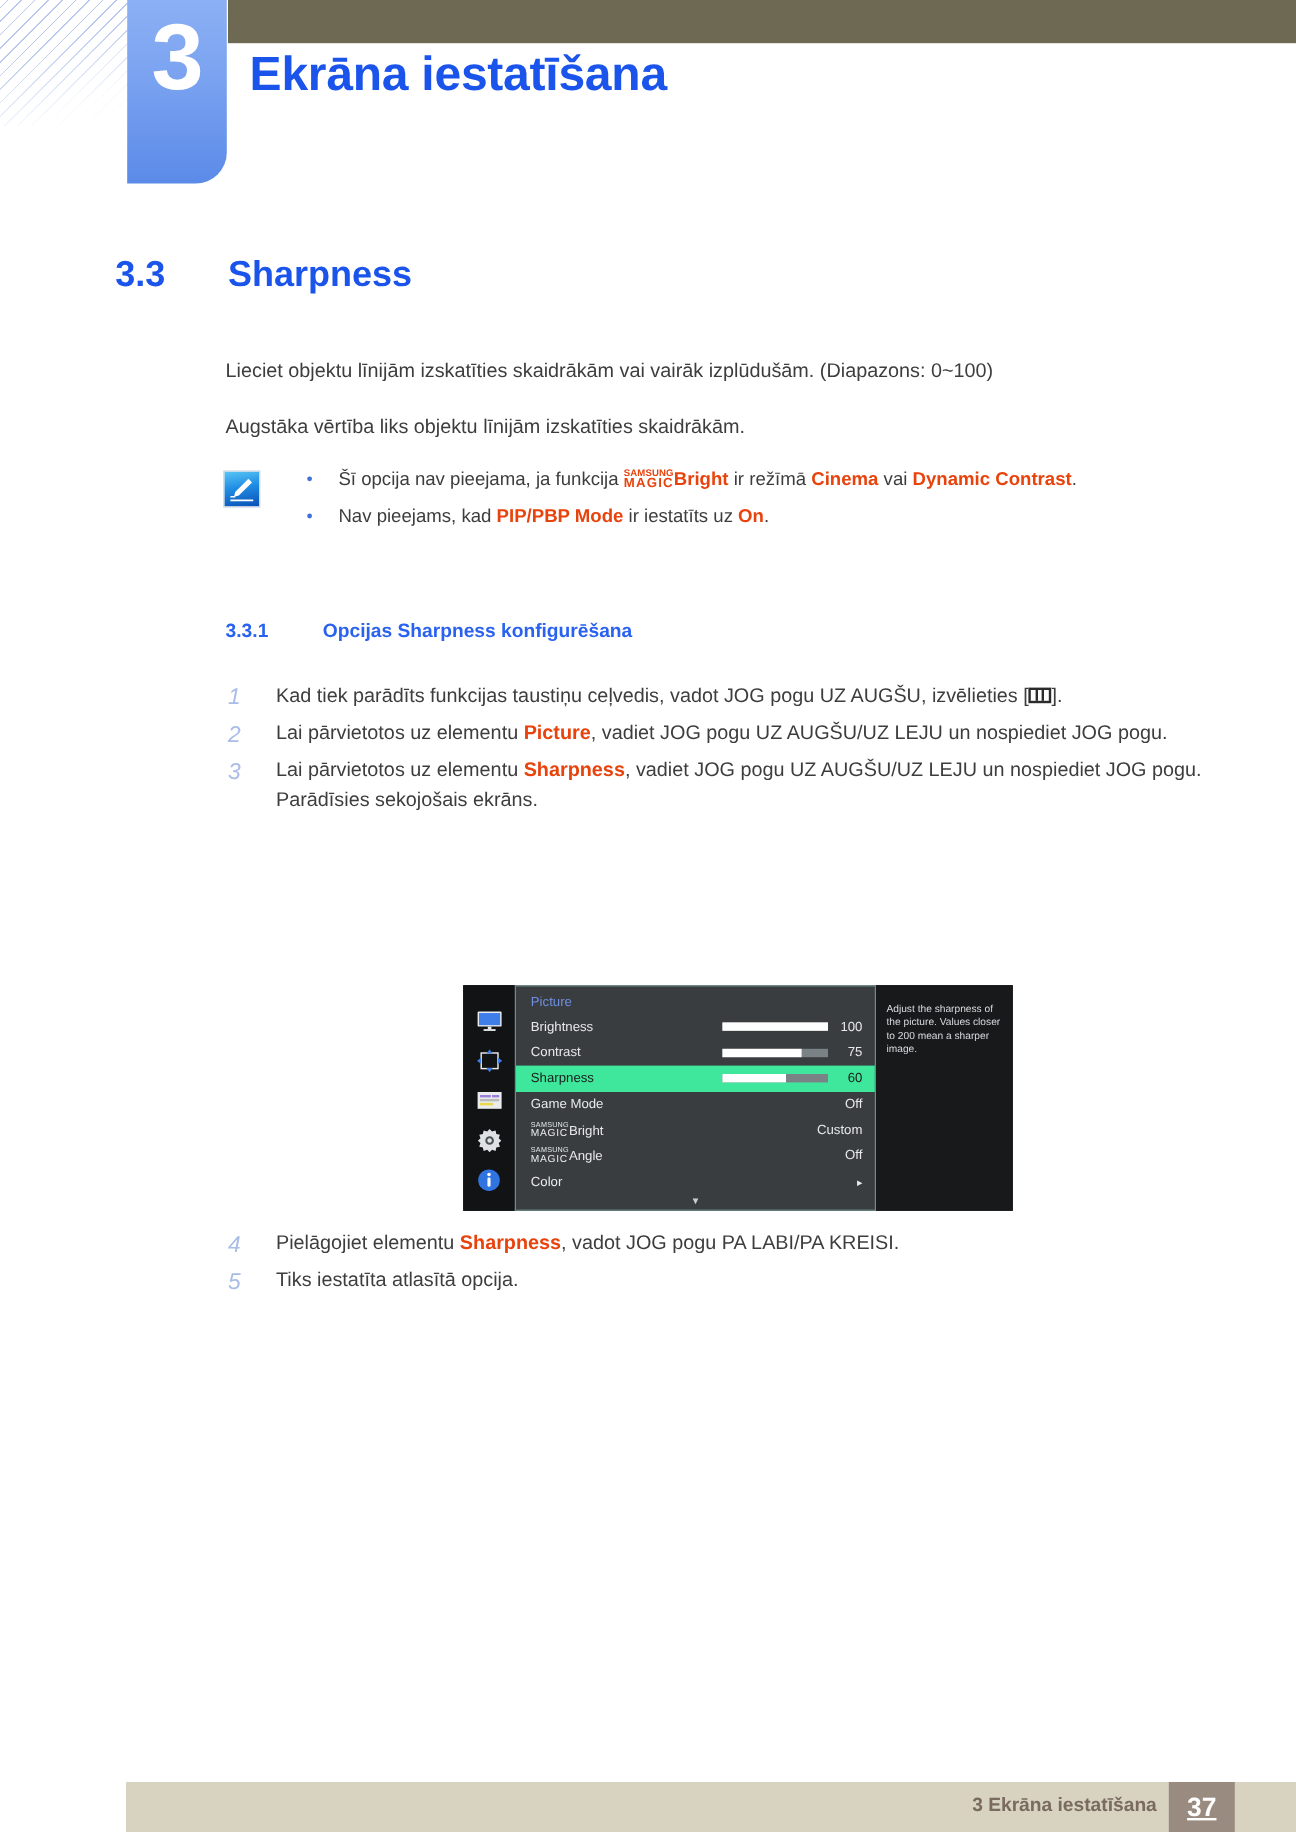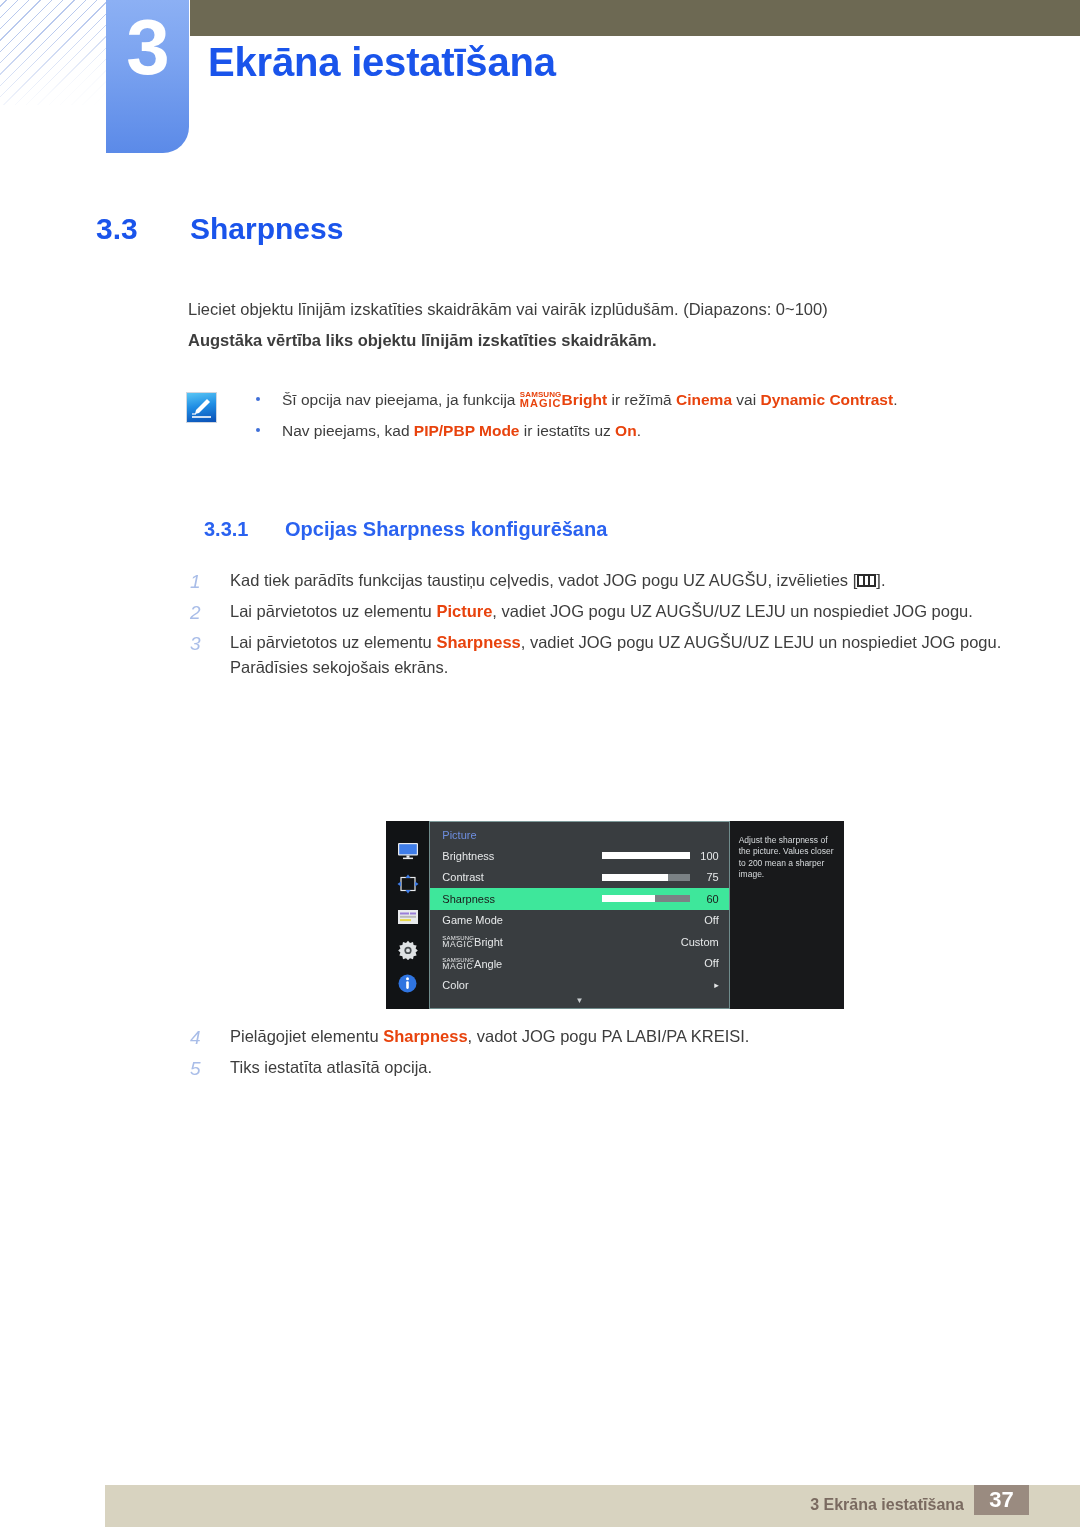--- a/index.html
+++ b/index.html
@@ -76,37 +76,37 @@
     position: absolute;
     left: 96px; top: 212px;
     font-size: 30px;
     font-weight: bold;
     color: #1a54eb;
   }
   .sec-heading .num { display: inline-block; width: 94px; }
 
   .subsec-heading {
     position: absolute;
-    left: 204px; top: 518px;
-    font-size: 20px;
+    left: 188px; top: 518px;
+    font-size: 16px;
     font-weight: bold;
     color: #2a62f0;
   }
   .subsec-heading .num { display: inline-block; width: 81px; }
 
   
   .para {
     position: absolute;
     left: 188px;
     font-size: 16.5px;
     color: #3d3d3d;
     line-height: 1.45;
   }
   .para-1 { top: 298px; }
-  .para-2 { top: 329px; font-weight: bold; }
+  .para-2 { top: 345px; }
 
   
   .note {
     position: absolute;
     left: 186px; top: 388px;
     width: 800px;
   }
   .note-icon {
     position: absolute;
     left: 0; top: 4px;
@@ -293,28 +293,29 @@
   .footer-text {
     position: absolute;
     right: 116px; top: 11px;
     font-size: 16px;
     font-weight: bold;
     color: #7a6a60;
   }
   .footer-page {
     position: absolute;
     left: 869px; top: 0;
-    width: 55px; height: 30px;
+    width: 55px; height: 42px;
     background: #9a8b80;
     color: #ffffff;
     font-size: 22px;
     font-weight: bold;
     display: flex;
     align-items: center;
     justify-content: center;
+    text-decoration: underline;
   }
 </style>
 </head>
 <body>
 
 <div class="header">
   <div class="hatch"></div>
   <div class="hatch-fade"></div>
   <div class="olive-band"></div>
   <div class="chapter-tab">

